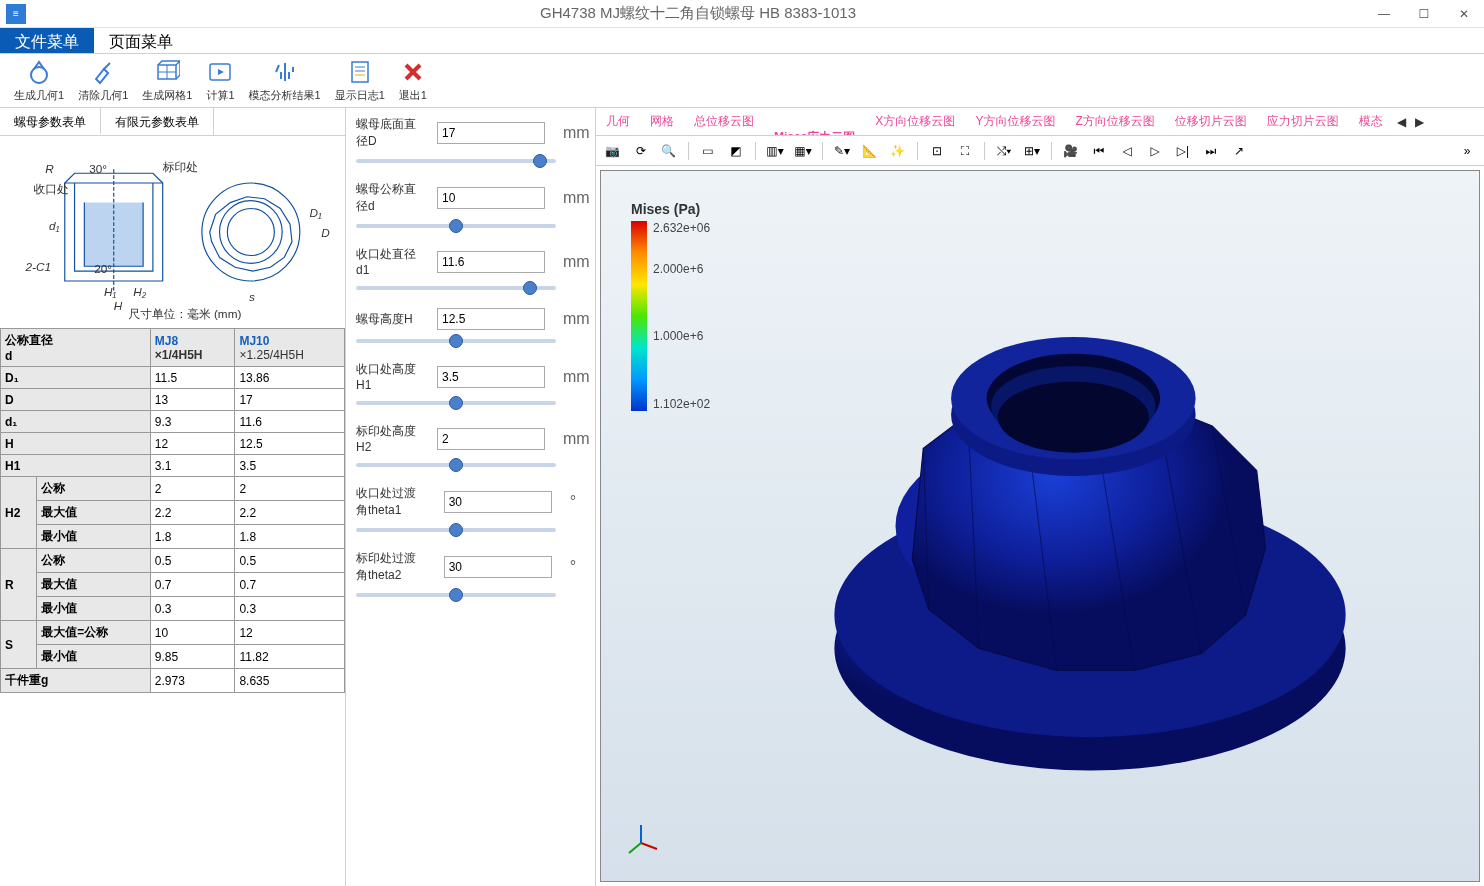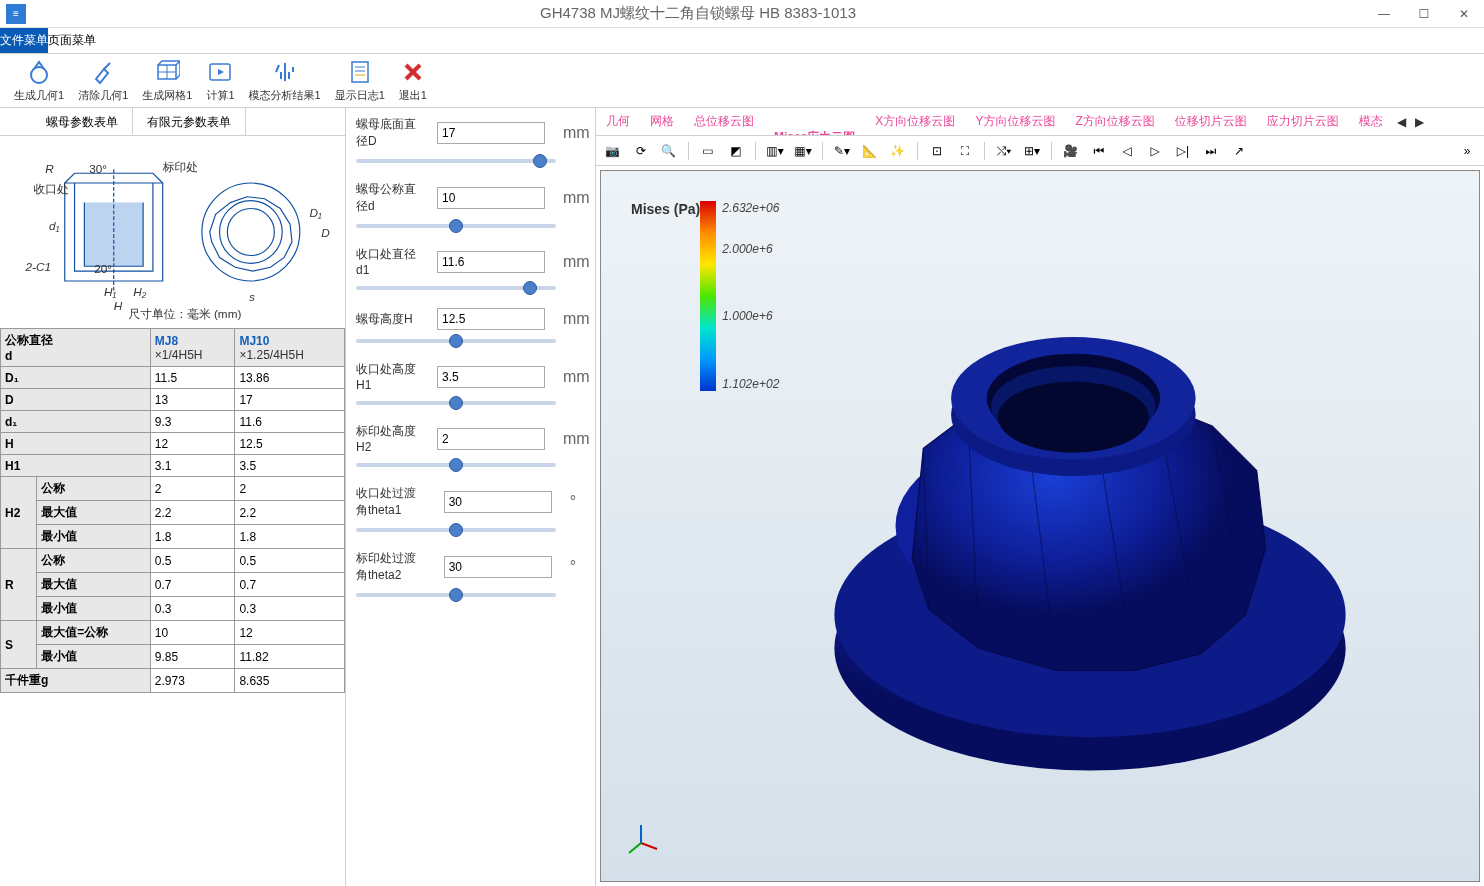--- a/index.html
+++ b/index.html
@@ -3,29 +3,29 @@
 <meta charset="utf-8">
 <style>
 * { box-sizing: border-box; margin: 0; padding: 0; font-family: "Microsoft YaHei", Arial, sans-serif; font-size: 12px; }
 body { background: #fff; width: 1484px; height: 886px; overflow: hidden; }
 .titlebar { height: 28px; background: #fff; display: flex; align-items: center; border-bottom: 1px solid #e0e0e0; }
 .titlebar-icon { width: 20px; height: 20px; background: #2e7cd6; margin: 0 6px; display:flex;align-items:center;justify-content:center;color:#fff;font-size:10px;}
 .titlebar-title { flex: 1; text-align: center; color: #666; font-size: 15px; }
 .titlebar-controls { display: flex; }
 .titlebar-btn { width: 40px; height: 28px; display: flex; align-items: center; justify-content: center; color: #555; }
 .menubar { height: 26px; display: flex; border-bottom: 1px solid #d0d0d0; }
-.menu-tab { padding: 4px 0; font-size: 12px; cursor: pointer; }
+.menu-tab { padding: 4px 15px; font-size: 16px; cursor: pointer; }
 .menu-tab.active { background: #0a5bb5; color: #fff; }
 .toolbar { height: 54px; display: flex; align-items: center; padding: 2px 8px; border-bottom: 1px solid #d0d0d0; gap: 2px; }
 .tool-btn { display: flex; flex-direction: column; align-items: center; padding: 2px 6px; cursor: pointer; }
 .tool-icon { width: 28px; height: 28px; display: flex; align-items: center; justify-content: center; }
 .tool-label { font-size: 11px; color: #333; margin-top: 2px; }
 .content { display: flex; height: calc(886px - 28px - 26px - 54px); }
 .left-panel { width: 346px; border-right: 1px solid #d0d0d0; display: flex; flex-direction: column; }
-.sub-tabs { height: 28px; display: flex; border-bottom: 1px solid #d0d0d0; padding-left: 32px; }
+.sub-tabs { height: 28px; display: flex; border-bottom: 1px solid #d0d0d0; }
 .sub-tab { padding: 6px 14px; font-size: 12px; cursor: pointer; border-right: 1px solid #d0d0d0; }
 .sub-tab.active { background: #fff; border-bottom: 2px solid #fff; }
 .diagram { height: 192px; padding: 6px; display:flex; justify-content:center; align-items:center; position:relative;}
 .diagram svg { width: 100%; height: 100%; }
 .spec-table { width: 100%; border-collapse: collapse; font-size: 12px; }
 .spec-table th, .spec-table td { border: 1px solid #999; padding: 3px 4px; text-align: left; height: 22px; }
 .spec-table th { background: #e8e8e8; font-weight: bold; }
 .spec-table .hdr { background: #e8e8e8; font-weight: bold; }
 .spec-table .col-blue { color: #1560bd; font-weight: bold; }
 .mid-panel { width: 250px; border-right: 1px solid #d0d0d0; padding: 8px 10px; display: flex; flex-direction: column; gap: 6px; }
@@ -36,23 +36,23 @@
 .param-slider { width: 200px; margin: 2px 0 12px 0; }
 .right-panel { flex: 1; display: flex; flex-direction: column; }
 .result-tabs { height: 28px; display: flex; border-bottom: 1px solid #d0d0d0; align-items: center; overflow: hidden; }
 .result-tab { padding: 15px 10px; font-size: 12px; cursor: pointer; white-space: nowrap; color:#ec4899; }
 .result-tab.active { font-weight: bold; margin-top: 32px; }
 .nav-arrow { width: 18px; text-align: center; cursor: pointer; color:#333; }
 .viz-toolbar { height: 30px; display: flex; align-items: center; padding: 2px 6px; gap: 6px; border-bottom: 1px solid #d0d0d0; }
 .viz-btn { width: 22px; height: 22px; display: flex; align-items: center; justify-content: center; cursor: pointer; }
 .viz-sep { width: 1px; height: 18px; background: #ccc; margin: 0 2px; }
 .viewport { flex: 1; background: linear-gradient(to bottom, #eef3f7, #d5e0ea); position: relative; overflow: hidden; margin:4px; border:1px solid #888;}
-.legend { position: absolute; left: 30px; top: 30px; display: flex; }
+.legend { position: absolute; left: 30px; top: 30px; display: flex; flex-direction: column; }
 .legend-title { font-size: 14px; color: #333; margin-bottom: 4px; font-weight:bold;}
-.legend-bar { display: flex; font-style: italic; }
+.legend-bar { display: flex; }
 .legend-gradient { width: 16px; height: 190px; background: linear-gradient(to bottom, #d90000, #ff8c00, #ffe600, #4de600, #00e6cc, #0099ff, #0033cc); }
 .legend-ticks { display: flex; flex-direction: column; justify-content: space-between; height: 190px; margin-left: 6px; font-size: 12px; color: #444;}
 .axis-triad { position: absolute; left: 20px; bottom: 20px; width: 40px; height: 40px; }
 input[type=range]{ -webkit-appearance:none; height:4px; background:#c8d4e8; border-radius:2px;}
 input[type=range]::-webkit-slider-thumb{ -webkit-appearance:none; width:14px; height:14px; background:#4a7fc9; border-radius:50%; border:1px solid #2e5a9e;}
 </style>
 </head>
 <body>
 
 <div class="titlebar">
@@ -178,21 +178,21 @@
         <text x="322" y="95" font-size="11" fill="#333" font-style="italic">D</text>
         <text x="248" y="160" font-size="11" fill="#333" font-style="italic">s</text>
         <text x="125" y="178" font-size="11" fill="#333">尺寸单位：毫米 (mm)</text>
       </svg>
     </div>
 
     <table class="spec-table">
       <tbody>
           <tr>
         <th colspan="2"><span>公称直径</span><br><span>d</span></th>
-        <th class="col-blue"><span>MJ8</span><br><span style="font-weight:normal;color:#333">×1/4H5H</span></th>
+        <th class="col-blue"><span>MJ8</span><br><span style="font-weight:bold;color:#333">×1/4H5H</span></th>
         <th class="col-blue"><span>MJ10</span><br><span style="font-weight:normal;color:#333">×1.25/4H5H</span></th>
       </tr>
       <tr>
             <td class="hdr" colspan="2">D₁</td>
             <td>11.5</td>
             <td>13.86</td>
           </tr>
       <tr>
             <td class="hdr" colspan="2">D</td>
             <td>13</td>

